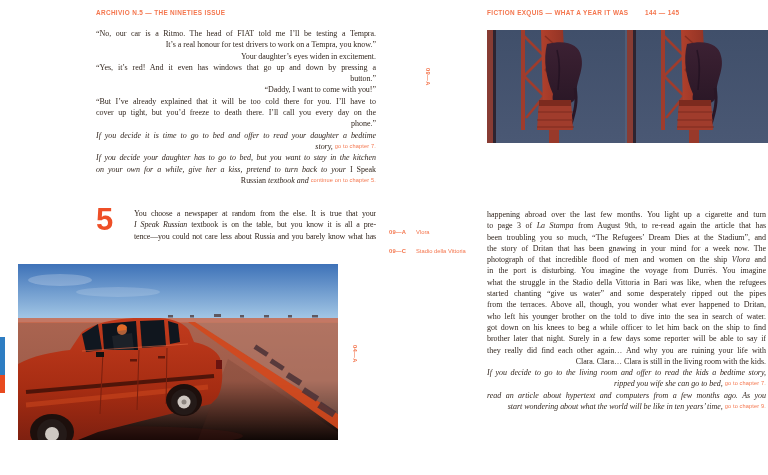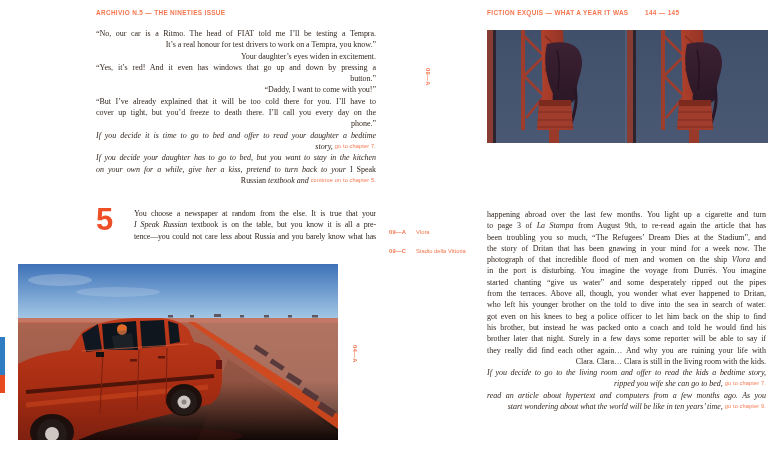--- a/index.html
+++ b/index.html
@@ -194,25 +194,25 @@
 </svg>
 </div>
 
 <div class="abs col" style="left:487px;top:183px;width:279px;margin-top:26px;">
     <div class="tl"><span class="rm">happening abroad over the last few months. You light up a cigarette and turn</span></div>
     <div class="tl"><span class="rm">to page 3 of </span><span class="it">La Stampa</span><span class="rm"> from August 9th, to re-read again the article that has</span></div>
     <div class="tl"><span class="rm">been troubling you so much, “The Refugees’ Dream Dies at the Stadium”, and</span></div>
     <div class="tl"><span class="rm">the story of Dritan that has been gnawing in your mind for a week now. The</span></div>
     <div class="tl"><span class="rm">photograph of that incredible flood of men and women on the ship </span><span class="it">Vlora</span><span class="rm"> and</span></div>
     <div class="tl"><span class="rm">in the port is disturbing. You imagine the voyage from Durrës. You imagine</span></div>
+    <div class="tl"><span class="rm">what the struggle in the Stadio della Vittoria in Bari was like, when the refugees</span></div>
     <div class="tl"><span class="rm">started chanting “give us water” and some desperately ripped out the pipes</span></div>
     <div class="tl"><span class="rm">from the terraces. Above all, though, you wonder what ever happened to Dritan,</span></div>
     <div class="tl"><span class="rm">who left his younger brother on the told to dive into the sea in search of water.</span></div>
-    <div class="tl"><span class="rm">got even on his knees to beg a police officer to let him back on the ship to find</span></div>
-    <div class="tl"><span class="rm">his brother, but instead he was packed onto a coach and told he would find his</span></div>
+    <div class="tl"><span class="rm">got down on his knees to beg a while officer to let him back on the ship to find</span></div>
     <div class="tl"><span class="rm">brother later that night. Surely in a few days some reporter will be able to say if</span></div>
     <div class="tl"><span class="rm">they really did find each other again… And why you are ruining your life with</span></div>
     <div class="tl end"><span class="rm">Clara. Clara… Clara is still in the living room with the kids.</span></div>
     <div class="tl"><span class="it">If you decide to go to the living room and offer to read the kids a bedtime story,</span></div>
     <div class="tl end"><span class="it">ripped you wife she can go to bed, </span><span class="lk">go to chapter 7.</span></div>
     <div class="tl"><span class="it">read an article about hypertext and computers from a few months ago. As you</span></div>
     <div class="tl end"><span class="it">start wondering about what the world will be like in ten years’ time, </span><span class="lk">go to chapter 9.</span></div>
   </div>
 
 <div class="abs" style="left:389px;top:229px;">

